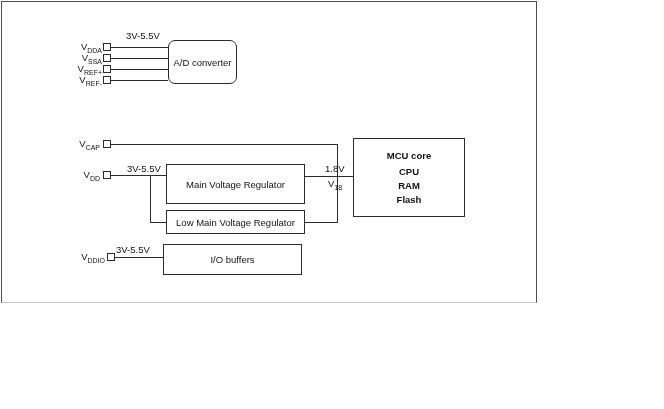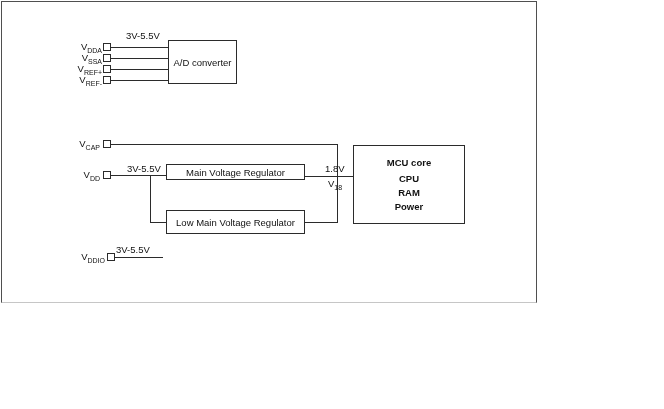--- a/index.html
+++ b/index.html
@@ -49,64 +49,67 @@
   </div>
   <div class="pin-square" style="left:103px;top:65px;"></div>
   <div class="wire h" style="left:111px;top:69px;width:57px;"></div>
 
   <div class="lbl pin-label" style="left:58px;top:75px;width:44px;">
     <span>V</span><sub>REF-</sub>
   </div>
   <div class="pin-square" style="left:103px;top:76px;"></div>
   <div class="wire h" style="left:111px;top:80px;width:57px;"></div>
 
-  <div class="block" style="left:168px;top:40px;width:69px;height:44px;">
+  <div class="block" style="left:168px;top:40px;width:69px;height:44px;border-radius:7px;">
     <span>A/D converter</span>
   </div>
 
   <div class="lbl pin-label" style="left:56px;top:139px;width:44px;">
     <span>V</span><sub>CAP</sub>
   </div>
   <div class="pin-square" style="left:103px;top:140px;"></div>
   <div class="wire h" style="left:111px;top:144px;width:226px;"></div>
 
   <div class="lbl pin-label" style="left:56px;top:170px;width:44px;">
     <span>V</span><sub>DD</sub>
   </div>
   <div class="pin-square" style="left:103px;top:171px;"></div>
   <div class="lbl" style="left:127px;top:164px;">3V-5.5V</div>
   <div class="wire h" style="left:111px;top:175px;width:55px;"></div>
 
   <div class="wire v" style="left:150px;top:175px;height:48px;"></div>
   <div class="wire h" style="left:150px;top:222px;width:16px;"></div>
 
-  <div class="block" style="left:166px;top:164px;width:139px;height:16px;">
+  <div class="block" style="left:166px;top:164px;width:139px;height:40px;">
     <span>Main Voltage Regulator</span>
   </div>
   <div class="block" style="left:166px;top:210px;width:139px;height:24px;">
     <span>Low Main Voltage Regulator</span>
   </div>
 
   <div class="wire h" style="left:305px;top:176px;width:48px;"></div>
   <div class="wire h" style="left:305px;top:222px;width:32px;"></div>
   <div class="wire v" style="left:337px;top:144px;height:79px;"></div>
 
   <div class="lbl" style="left:325px;top:164px;">1.8V</div>
   <div class="lbl" style="left:328px;top:179px;">
     <span>V</span><sub>18</sub>
   </div>
 
-  <div class="block mcu" style="left:353px;top:145px;width:112px;height:79px;">
+  <div class="block mcu" style="left:353px;top:138px;width:112px;height:79px;">
     <div class="mcu-title">MCU core</div>
     <div class="mcu-item">CPU</div>
     <div class="mcu-item">RAM</div>
-    <div class="mcu-item">Power</div>
+    <div class="mcu-item">Flash</div>
   </div>
 
   <div class="lbl pin-label" style="left:58px;top:252px;width:47px;">
     <span>V</span><sub>DDIO</sub>
   </div>
   <div class="pin-square" style="left:107px;top:253px;"></div>
   <div class="lbl" style="left:116px;top:245px;">3V-5.5V</div>
   <div class="wire h" style="left:115px;top:257px;width:48px;"></div>
 
+  <div class="block" style="left:163px;top:244px;width:139px;height:31px;">
+    <span>I/O buffers</span>
+  </div>
 
 </div>
 
 </body></html>

